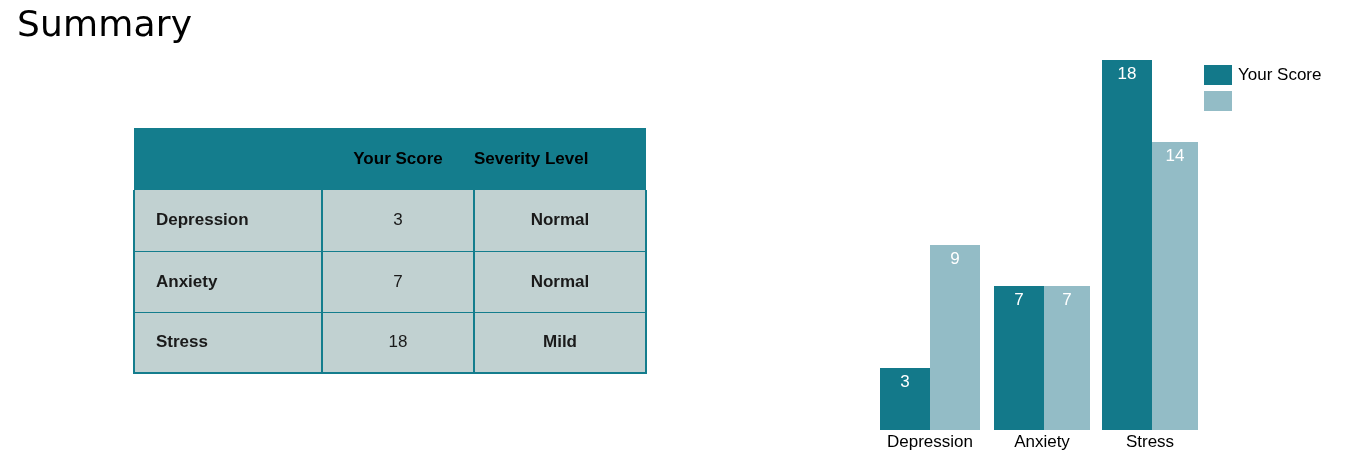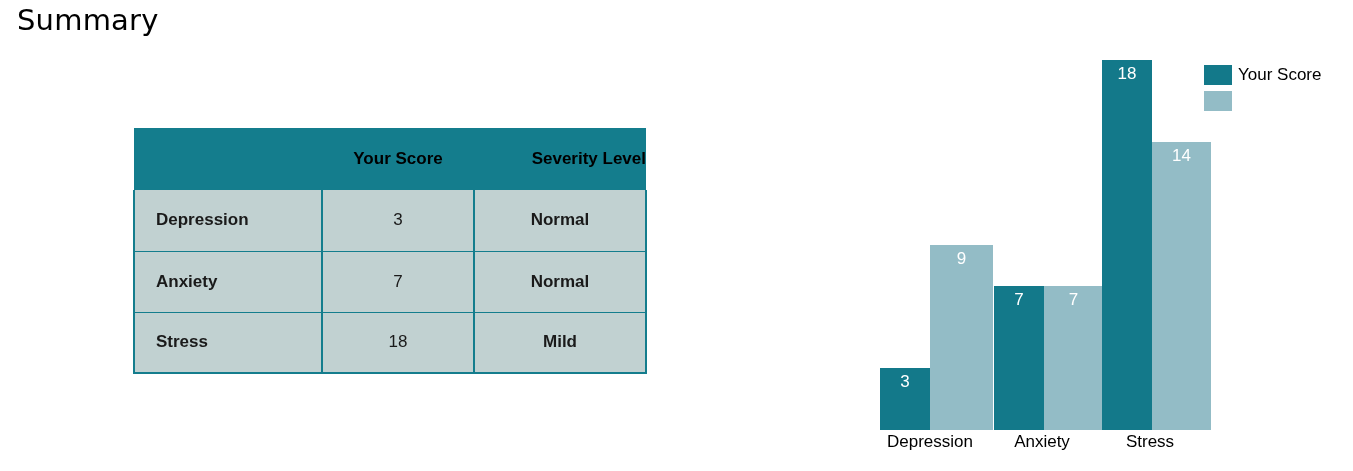--- a/index.html
+++ b/index.html
@@ -15,21 +15,21 @@
     font-family: "Liberation Sans", sans-serif;
     color: #000000;
   }
 
   
   #page-title {
     position: absolute;
     left: 17px;
     top: 3px;
     font-family: "DejaVu Sans", sans-serif;
-    font-size: 29px;
+    font-size: 36px;
     font-weight: 400;
     letter-spacing: 0.2px;
     color: #000000;
     white-space: nowrap;
   }
 
   
   #summary-table {
     position: absolute;
     left: 133px;
@@ -49,21 +49,21 @@
   .thead-row th {
     background: #147D8D;
     color: #000000;
     font-size: 17px;
     font-weight: bold;
     vertical-align: middle;
     border: none;
   }
   .th-blank { width: 188px; }
   .th-score { width: 152px; text-align: center; }
-  .th-sev   { width: 172px; text-align: right; }
+  .th-sev   { width: 172px; text-align: left; }
 
   .tbody-row {
     height: 61px;
     background: #C1D1D1;
   }
   .tbody-row td {
     vertical-align: middle;
     font-size: 17px;
     color: #1a1a1a;
     border-left: 2px solid #147D8D;
@@ -89,21 +89,21 @@
     left: 860px;
     top: 0px;
     width: 360px;
     height: 471px;
   }
   .bar {
     position: absolute;
     bottom: 41px; 
   }
   .bar-your       { background: #13798A; }
-  .bar-normal     { background: #93BCC6; padding-left: 13px; }
+  .bar-normal     { background: #93BCC6; }
   .bar-value {
     position: absolute;
     top: 4px;
     left: 0;
     right: 0;
     text-align: center;
     color: #ffffff;
     font-size: 17px;
     font-weight: normal;
     line-height: 20px;

